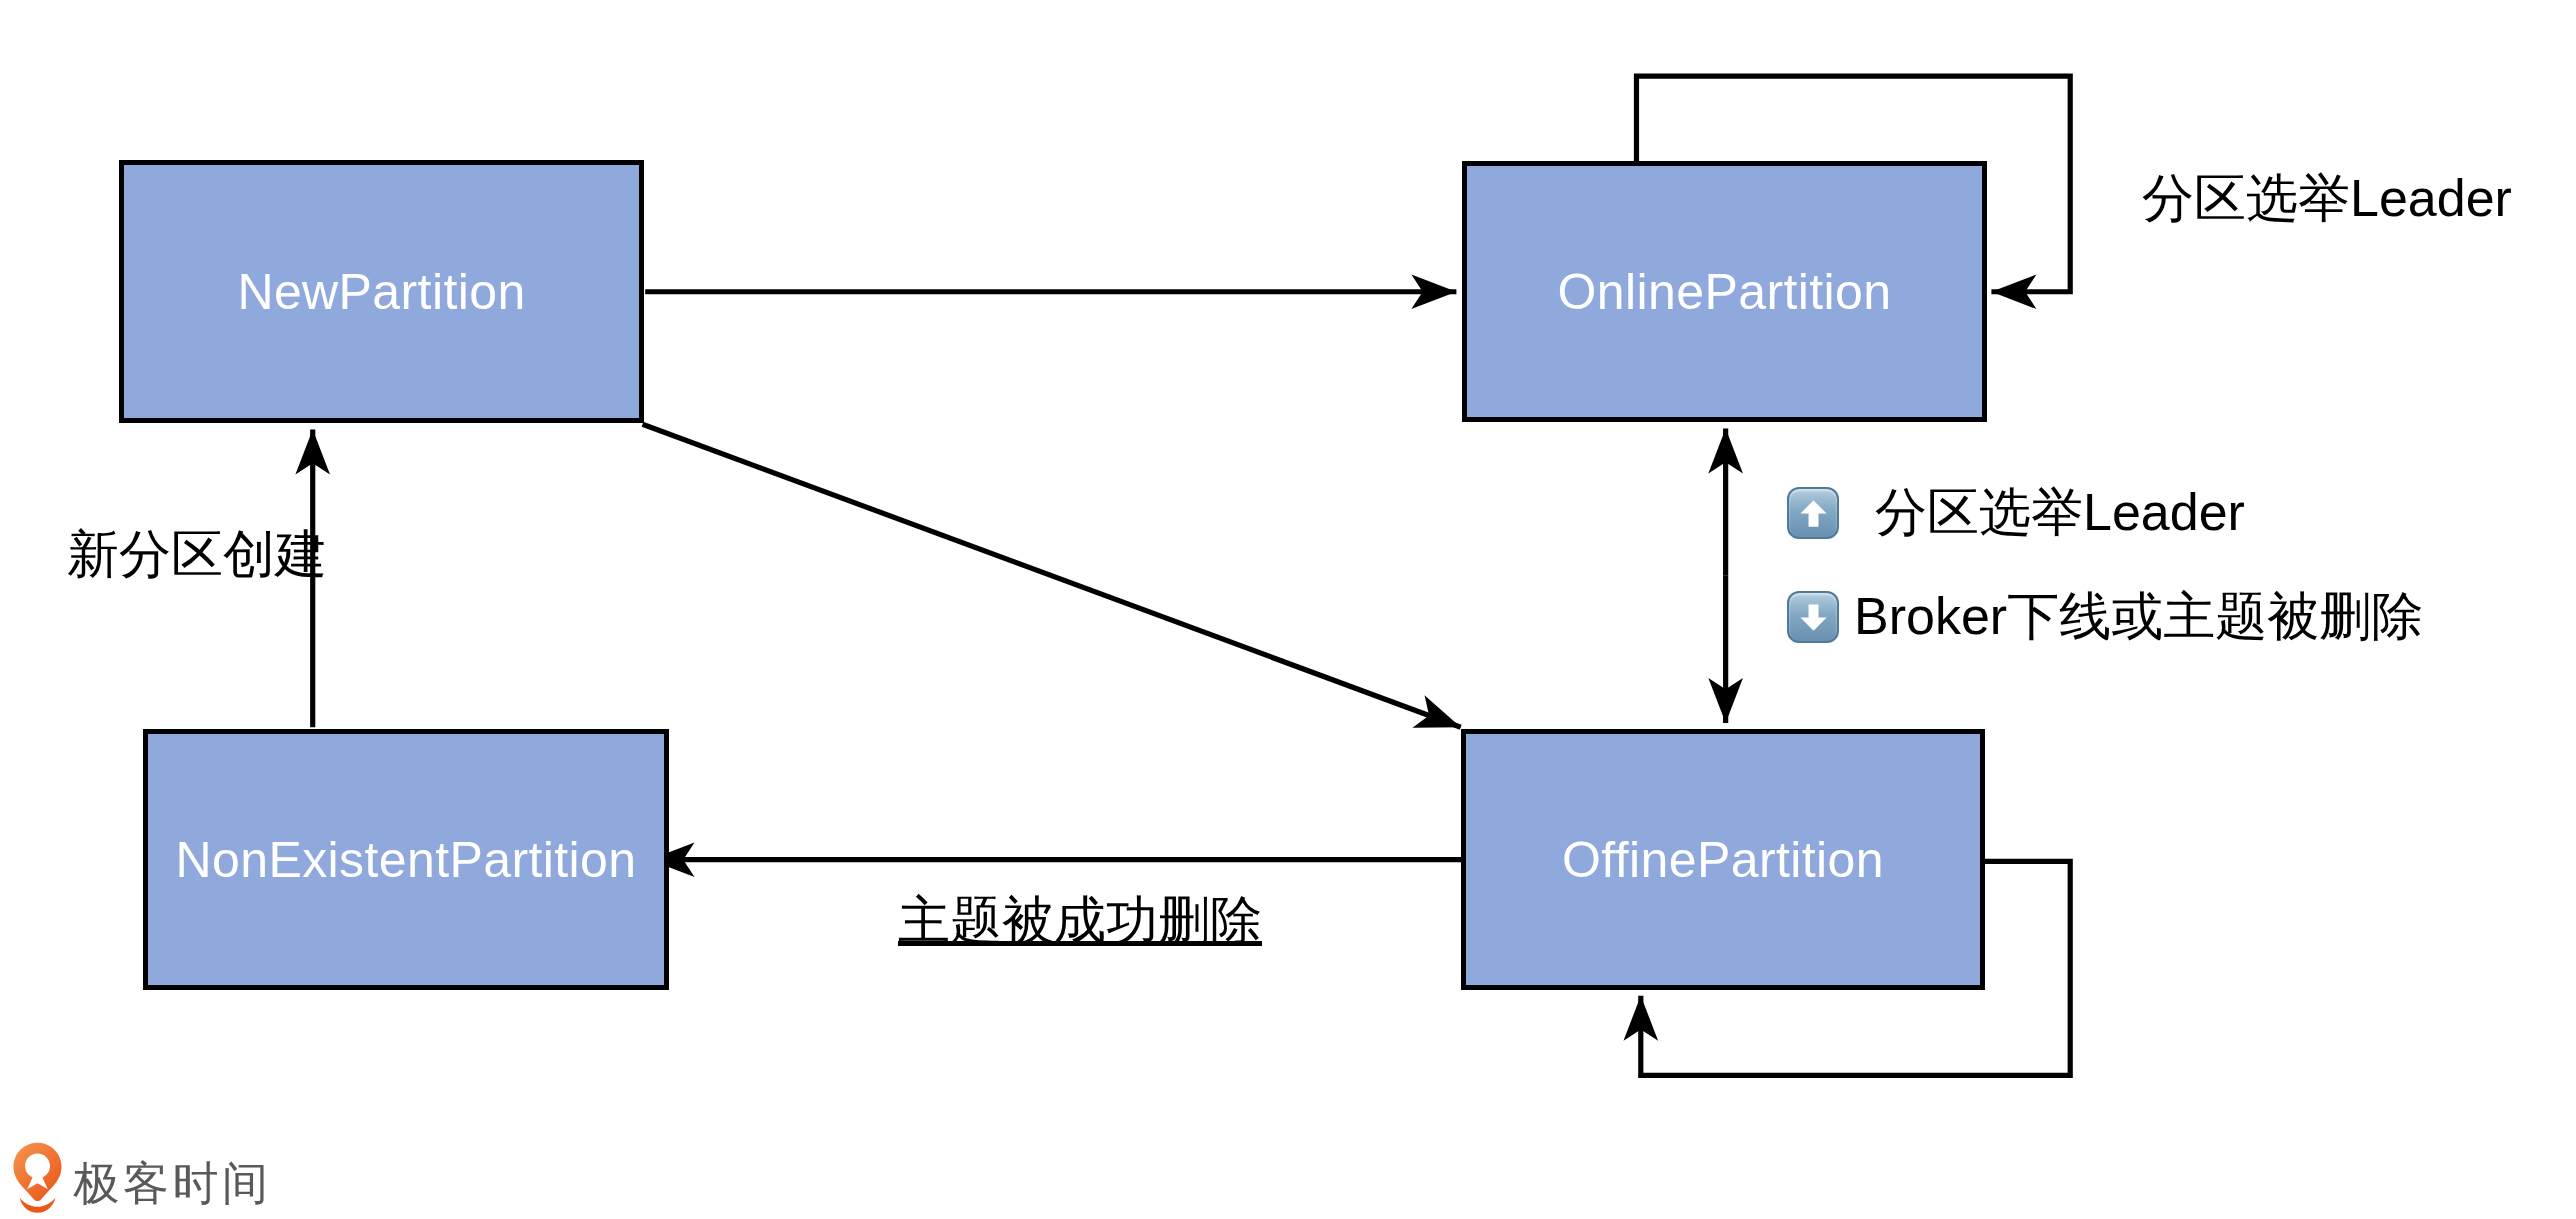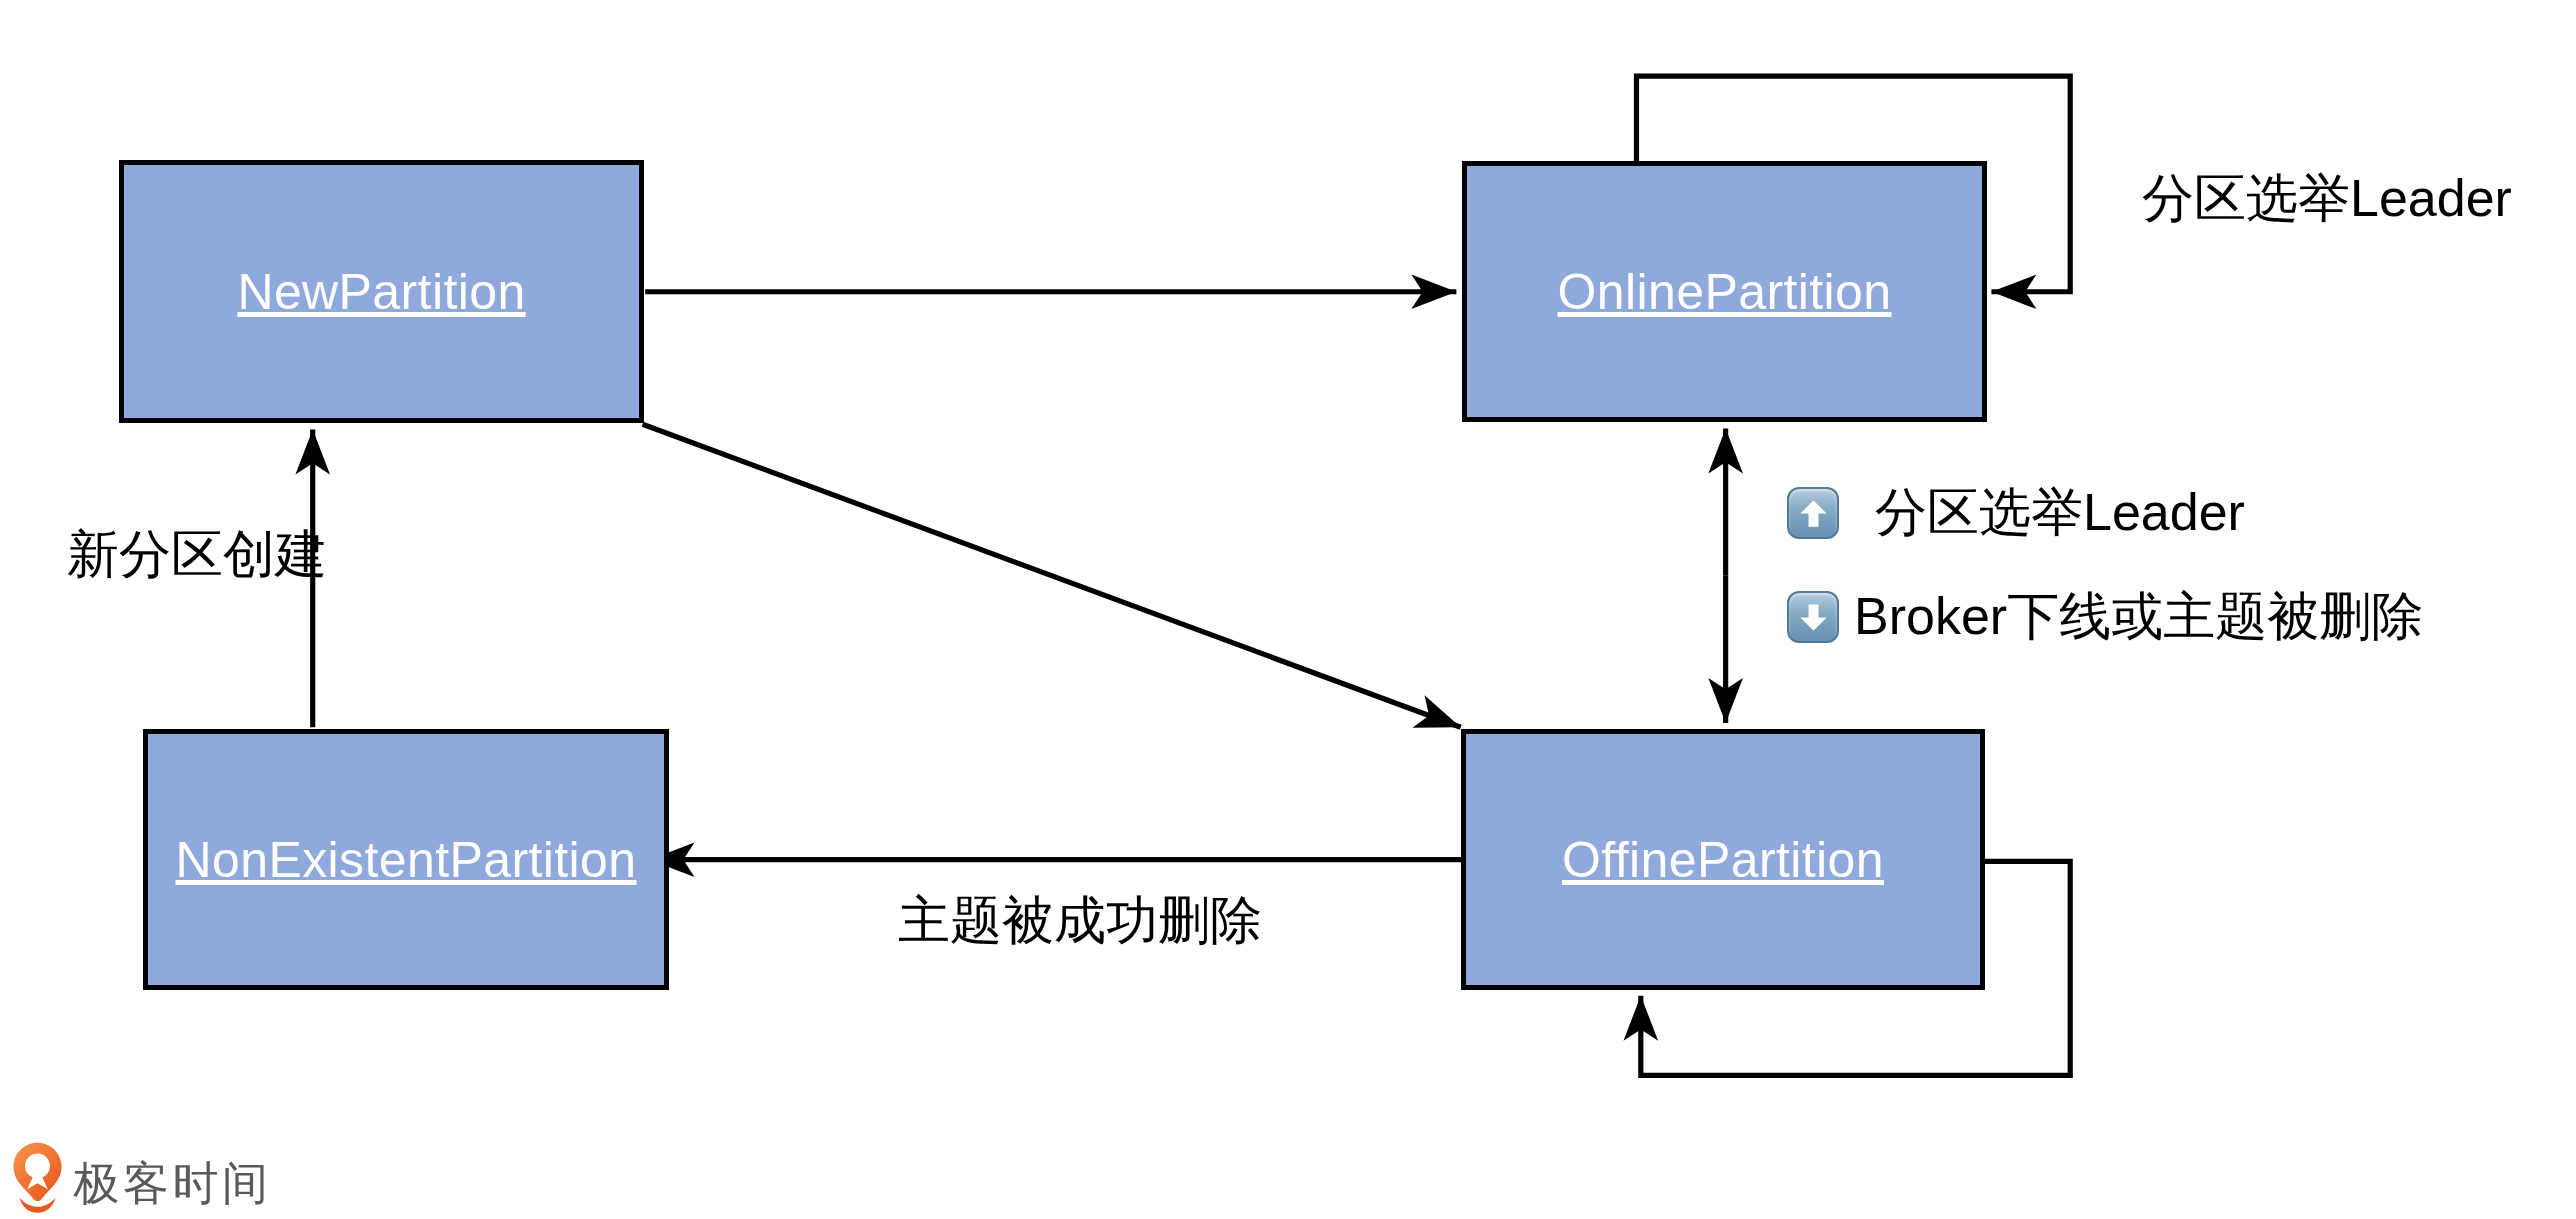--- a/index.html
+++ b/index.html
@@ -15,21 +15,20 @@
 
   .node {
     position: absolute;
     background: #8FA9DC;
     border: 5.2px solid #000000;
     color: #ffffff;
     font-size: 50px;
     display: flex; align-items: center; justify-content: center;
     box-sizing: border-box;
     letter-spacing: 0.4px;
-    text-decoration: underline;
   }
   .edge-label {
     position: absolute;
     color: #000000;
     font-size: 52px;
     line-height: 1.1;
     white-space: nowrap;
   }
   .centered { text-align: center; }
 
@@ -101,21 +100,21 @@
     <span>NonExistentPartition</span>
   </div>
 
   <div class="node" style="left:1461px; top:729px; width:524px; height:261px;">
     <span>OffinePartition</span>
   </div>
 
 
   <div class="edge-label" style="left:2142px; top:170px;">分区选举Leader</div>
 
-  <div class="edge-label centered" style="left:881px; top:892px; width:398px;">主题被成功删除</div>
+  <div class="edge-label centered" style="left:881px; top:892px; width:398px;text-decoration:underline;">主题被成功删除</div>
 
   <div class="edge-label" style="left:67px; top:526px;">新分区创建</div>
 
   <div class="anno-row" style="left:1787px; top:478px;">
     <span class="badge">
       <svg viewBox="0 0 24 24">
           <path d="M12,3 L21,12 L15.4,12 L15.4,21 L8.6,21 L8.6,12 L3,12 Z" fill="#ffffff"></path>
         </svg>
     </span>
     <span>分区选举Leader</span>

